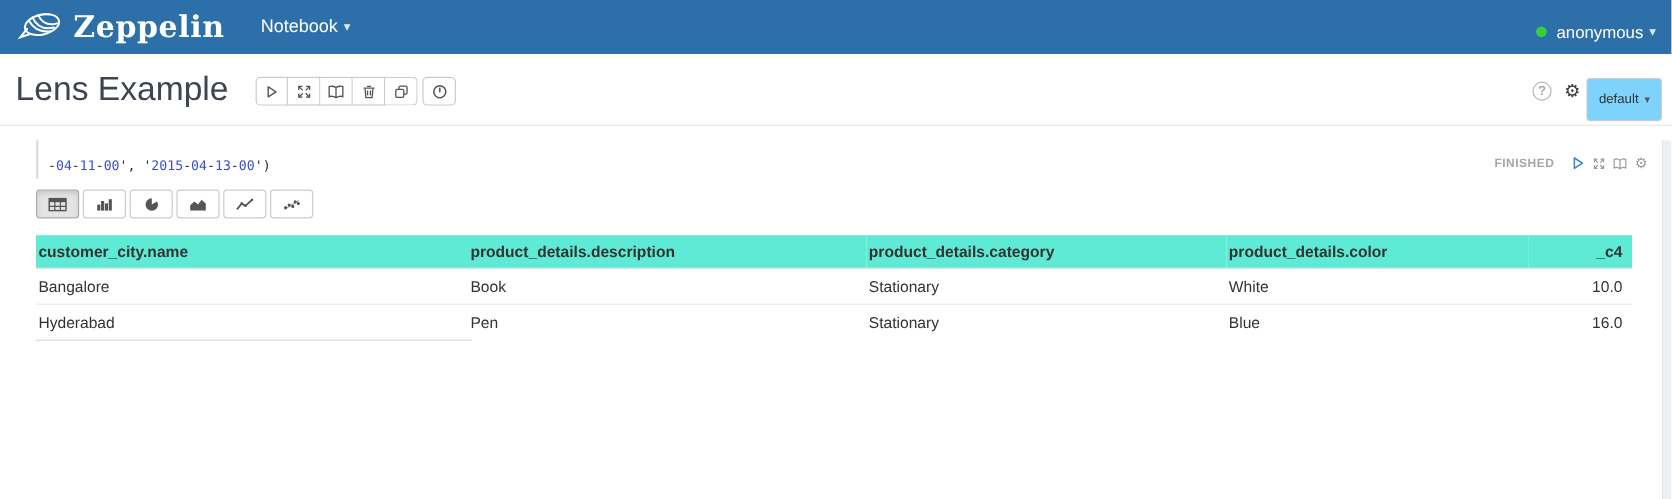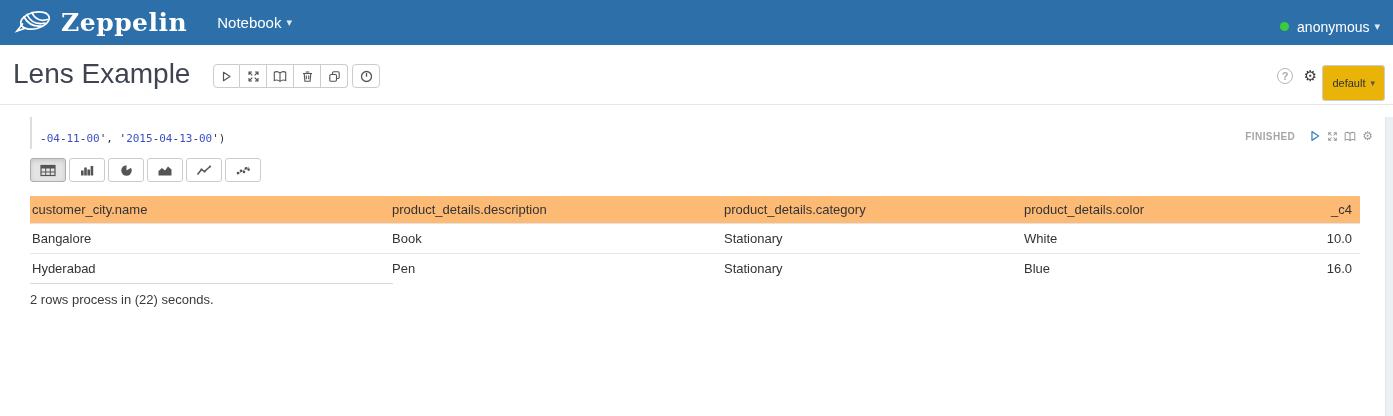--- a/index.html
+++ b/index.html
@@ -23,21 +23,21 @@
   .note-title { position:absolute; left:13px; top:13px; font-size:28px; font-weight:400; color:#3e4551; cursor:pointer; }
   .btn-group { position:absolute; top:19px; display:flex; }
   .group-main { left:213px; }
   .tb-btn { width:27px; height:24px; background:#fff; border:1px solid #ccc; border-left-width:0; display:flex; align-items:center; justify-content:center; cursor:pointer; padding:0; }
   .btn-group .tb-btn:first-child { border-left-width:1px; border-radius:4px 0 0 4px; }
   .btn-group .tb-btn:last-child { border-radius:0 4px 4px 0; }
   .tb-single { position:absolute; left:352px; top:19px; width:28px; height:24px; background:#fff; border:1px solid #ccc; border-radius:4px; display:flex; align-items:center; justify-content:center; cursor:pointer; }
   .help-circle { position:absolute; right:100px; top:23px; width:16px; height:16px; border:1px solid #b4b9be; border-radius:50%; color:#a6abb0; font-size:11px; font-weight:bold; display:flex; align-items:center; justify-content:center; cursor:pointer; }
   .gear-glyph { font-size:15px; color:#3a3a3a; cursor:pointer; }
   .titlebar .gear-glyph { position:absolute; right:76px; top:22px; }
-  .default-btn { position:absolute; right:8px; top:20px; height:36px; padding:16px 9px; background:#eab308; border:1px solid #ccc; border-radius:3px; font-size:11px; color:#333; display:flex; align-items:center; cursor:pointer; }
+  .default-btn { position:absolute; right:8px; top:20px; height:36px; padding:16px 9px; background:#7dd3fc; border:1px solid #ccc; border-radius:3px; font-size:11px; color:#333; display:flex; align-items:center; cursor:pointer; }
   .default-btn .caret { color:#555; margin-left:5px; font-size:9px; }
 
   
   .note-area { position:relative; height:311px; background:#fff; }
   .scroll-strip { position:absolute; right:0; top:0; width:8px; height:100%; background:#edf0f2; border-left:1px solid #e1e5e8; cursor:pointer; }
 
   .para-status { position:absolute; top:12px; right:20px; display:flex; align-items:center; }
   .status-text { font-size:10px; font-weight:bold; color:#a6a6a6; letter-spacing:.4px; margin-right:8px; }
   .ps-icon { margin-left:6px; display:flex; align-items:center; cursor:pointer; }
   .ps-gear { font-size:12px; color:#9b9b9b; }
@@ -45,21 +45,21 @@
   .editor { margin:12px 0 0 30px; border-left:2px solid #ddd; padding:2px 0 4px 8px; cursor:text; }
   .code-line { font-family:"DejaVu Sans Mono", monospace; font-size:11px; line-height:13px; color:#2d2d2d; white-space:pre; }
   .code-blank { height:13px; }
   .code-num { color:#3b4fc4; }
 
   .chart-row { margin:9px 0 0 30px; display:flex; }
   .chart-btn { width:36px; height:24px; background:#fff; border:1px solid #ccc; border-radius:3px; margin-right:3px; display:flex; align-items:center; justify-content:center; cursor:pointer; padding:0; }
   .chart-btn.active { background:#e4e4e4; border-color:#adadad; box-shadow:inset 0 2px 4px rgba(0,0,0,.12); }
 
   .result-table { margin:14px 0 0 30px; width:1330px; border-collapse:collapse; font-size:13px; table-layout:fixed; }
-  .result-table th { text-align:left; background:#fdba74; color:#333; font-weight:normal; padding:6px 2px; border-bottom:1px solid #e3e3e3; cursor:pointer; }
+  .result-table th { text-align:left; background:#5eead4; color:#333; font-weight:bold; padding:6px 2px; border-bottom:1px solid #e3e3e3; cursor:pointer; }
   .result-table td { color:#333; padding:7px 2px; border-bottom:1px solid #e8e8e8; }
   .result-table tr:last-child td { border-bottom:none; }
   .result-table .num { text-align:right; padding-right:8px; }
 
   .partial-line { margin-left:30px; width:363px; border-top:1px solid #d9d9d9; }
   .footer-note { margin:8px 0 0 30px; font-size:13px; color:#3a3a3a; }
 </style>
 </head>
 <body>
 
@@ -264,14 +264,13 @@
         <tr>
           <td>Hyderabad</td>
           <td>Pen</td>
           <td>Stationary</td>
           <td>Blue</td>
           <td class="num">16.0</td>
         </tr>
       </tbody>
   </table>
   <div class="partial-line"></div>
-  <div class="footer-note">2 rows process in (22) seconds.</div>
 </div>
 
 </body></html>

